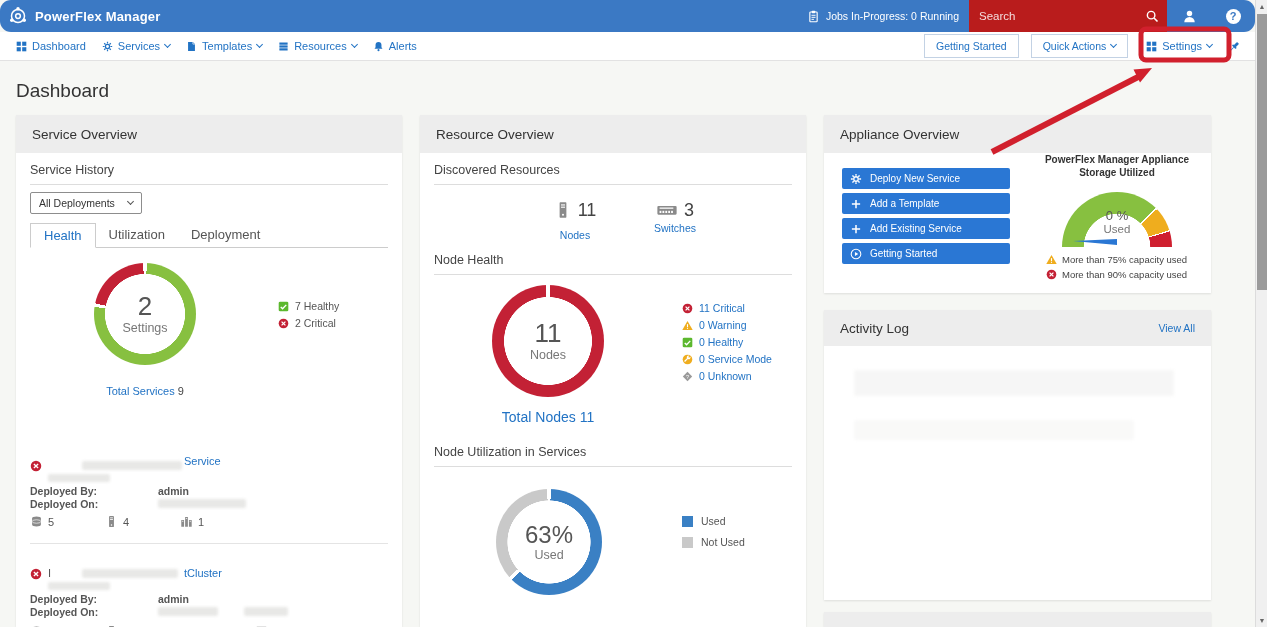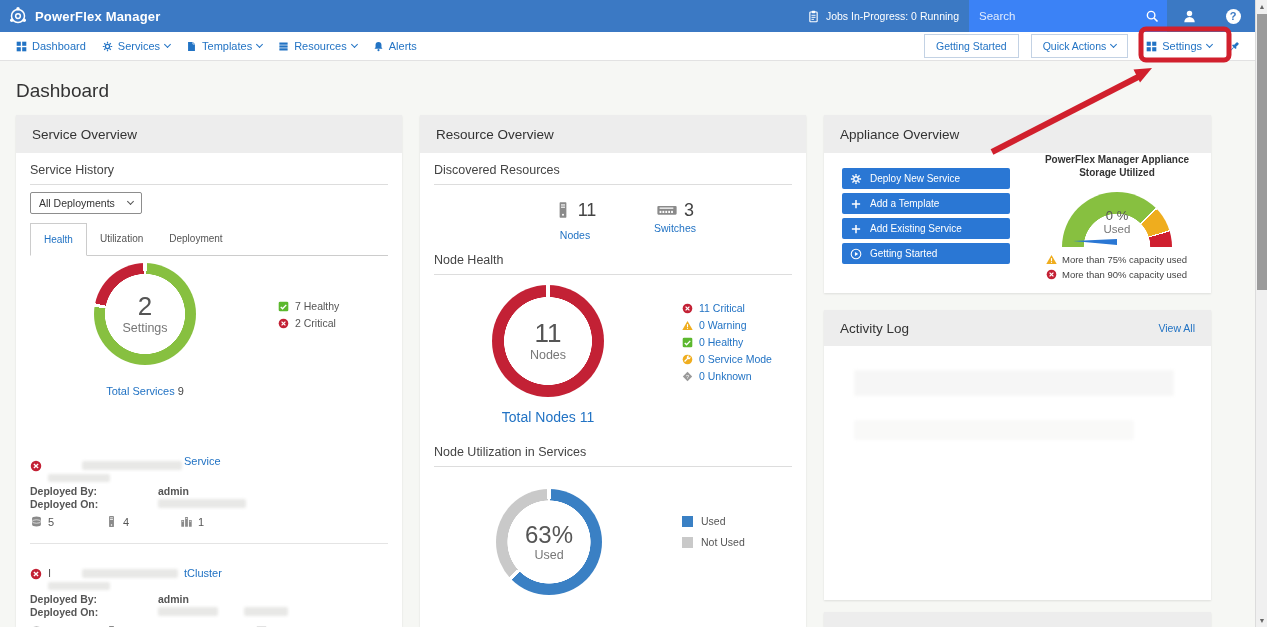--- a/index.html
+++ b/index.html
@@ -3,25 +3,25 @@
 <meta charset="utf-8">
 <style>
   html,body{margin:0;padding:0;background:#e9e9e9;}
   *{box-sizing:border-box;}
   .screen{position:relative;width:1267px;height:627px;background:#f6f7f4;overflow:hidden;
     font-family:"Liberation Sans","DejaVu Sans",sans-serif;color:#444;}
   .abs{position:absolute;}
   .ic{display:inline-block;vertical-align:middle;}
   svg{display:block;}
   
-  .topbar{position:absolute;left:0;top:0;width:1255px;height:32px;background:#3b79c4;display:flex;align-items:center;color:#fff;}
+  .topbar{position:absolute;left:0;top:0;width:1255px;height:32px;background:#3b79c4;display:flex;align-items:center;color:#fff;border-radius:11px;}
   .topbar .apptitle{font-size:13px;font-weight:bold;margin-left:7px;letter-spacing:.2px;}
   .jobs{display:flex;align-items:center;font-size:10.5px;color:#fff;margin-right:10px;}
   .jobs svg{margin-right:6px;}
-  .searchbox{width:198px;height:32px;background:#3b82f6;display:flex;align-items:center;padding:0 8px;}
+  .searchbox{width:198px;height:32px;background:#b91c1c;display:flex;align-items:center;padding:0 8px;}
   .searchbox input{flex:1;background:transparent;border:none;outline:none;color:#fff;font-size:11.5px;font-family:inherit;}
   .searchbox input::placeholder{color:rgba(255,255,255,.85);}
   .tb-icon{width:44px;height:32px;display:flex;align-items:center;justify-content:center;cursor:pointer;}
   .helpdot{width:15px;height:15px;border-radius:50%;background:#fff;color:#3b79c4;font-size:11px;font-weight:bold;display:flex;align-items:center;justify-content:center;}
   
   .navbar{position:absolute;left:0;top:32px;width:1255px;height:29px;background:#fff;border-bottom:1px solid #e2e2e2;display:flex;align-items:center;color:#2273c4;font-size:11px;}
   .navitem{display:flex;align-items:center;margin-left:16px;cursor:pointer;white-space:nowrap;}
   .navitem svg{margin-right:5px;}
   .chev{width:5px;height:5px;border-right:1.5px solid currentColor;border-bottom:1.5px solid currentColor;transform:rotate(45deg);display:inline-block;margin-left:5px;margin-top:-3px;}
   .navright{margin-left:auto;display:flex;align-items:center;margin-right:14px;}
@@ -29,21 +29,21 @@
   .settingsbtn{display:flex;align-items:center;margin-left:18px;cursor:pointer;font-size:11px;}
   .settingsbtn svg{margin-right:5px;}
   
   .panel{position:absolute;background:#fff;box-shadow:0 1px 2px rgba(0,0,0,.10);}
   .panel-h{height:38px;background:#ededed;display:flex;align-items:center;padding:0 16px;font-size:13.5px;color:#333;}
   .sec-title{position:absolute;left:14px;right:14px;font-size:12.5px;color:#444;border-bottom:1px solid #ddd;padding-bottom:7px;}
   .link{color:#2273c4;cursor:pointer;text-decoration:none;}
   .select{position:absolute;border:1px solid #8d8d8d;border-radius:2px;background:#fff;font-size:10.5px;color:#333;display:flex;align-items:center;padding:0 8px;cursor:pointer;}
   .select .chev{border-color:#555;margin-left:auto;}
   .tabs{position:absolute;display:flex;border-bottom:1px solid #ccc;}
-  .tab{font-size:10px;color:#555;padding:10px 13px;cursor:pointer;position:relative;top:1px;}
+  .tab{font-size:13px;color:#555;padding:4px 13px;cursor:pointer;position:relative;top:1px;}
   .tab.active{color:#2273c4;background:#fff;border:1px solid #ccc;border-bottom:1px solid #fff;}
   .donut{position:absolute;border-radius:50%;}
   .donut .ctr{position:absolute;inset:0;display:flex;flex-direction:column;align-items:center;justify-content:center;}
   .ctr .big{font-size:26px;color:#555;line-height:1.05;}
   .ctr .sml{font-size:12.5px;color:#777;}
   .lg-row{display:flex;align-items:center;margin-bottom:5px;font-size:10.5px;color:#555;}
   .lg-row svg{margin-right:6px;}
   .svc-item{position:absolute;left:0;width:100%;}
   .blur-block{position:absolute;background:#e8e8e6;border-radius:2px;filter:blur(1.5px);}
   .kv{position:absolute;font-size:10.5px;color:#555;font-weight:bold;}

